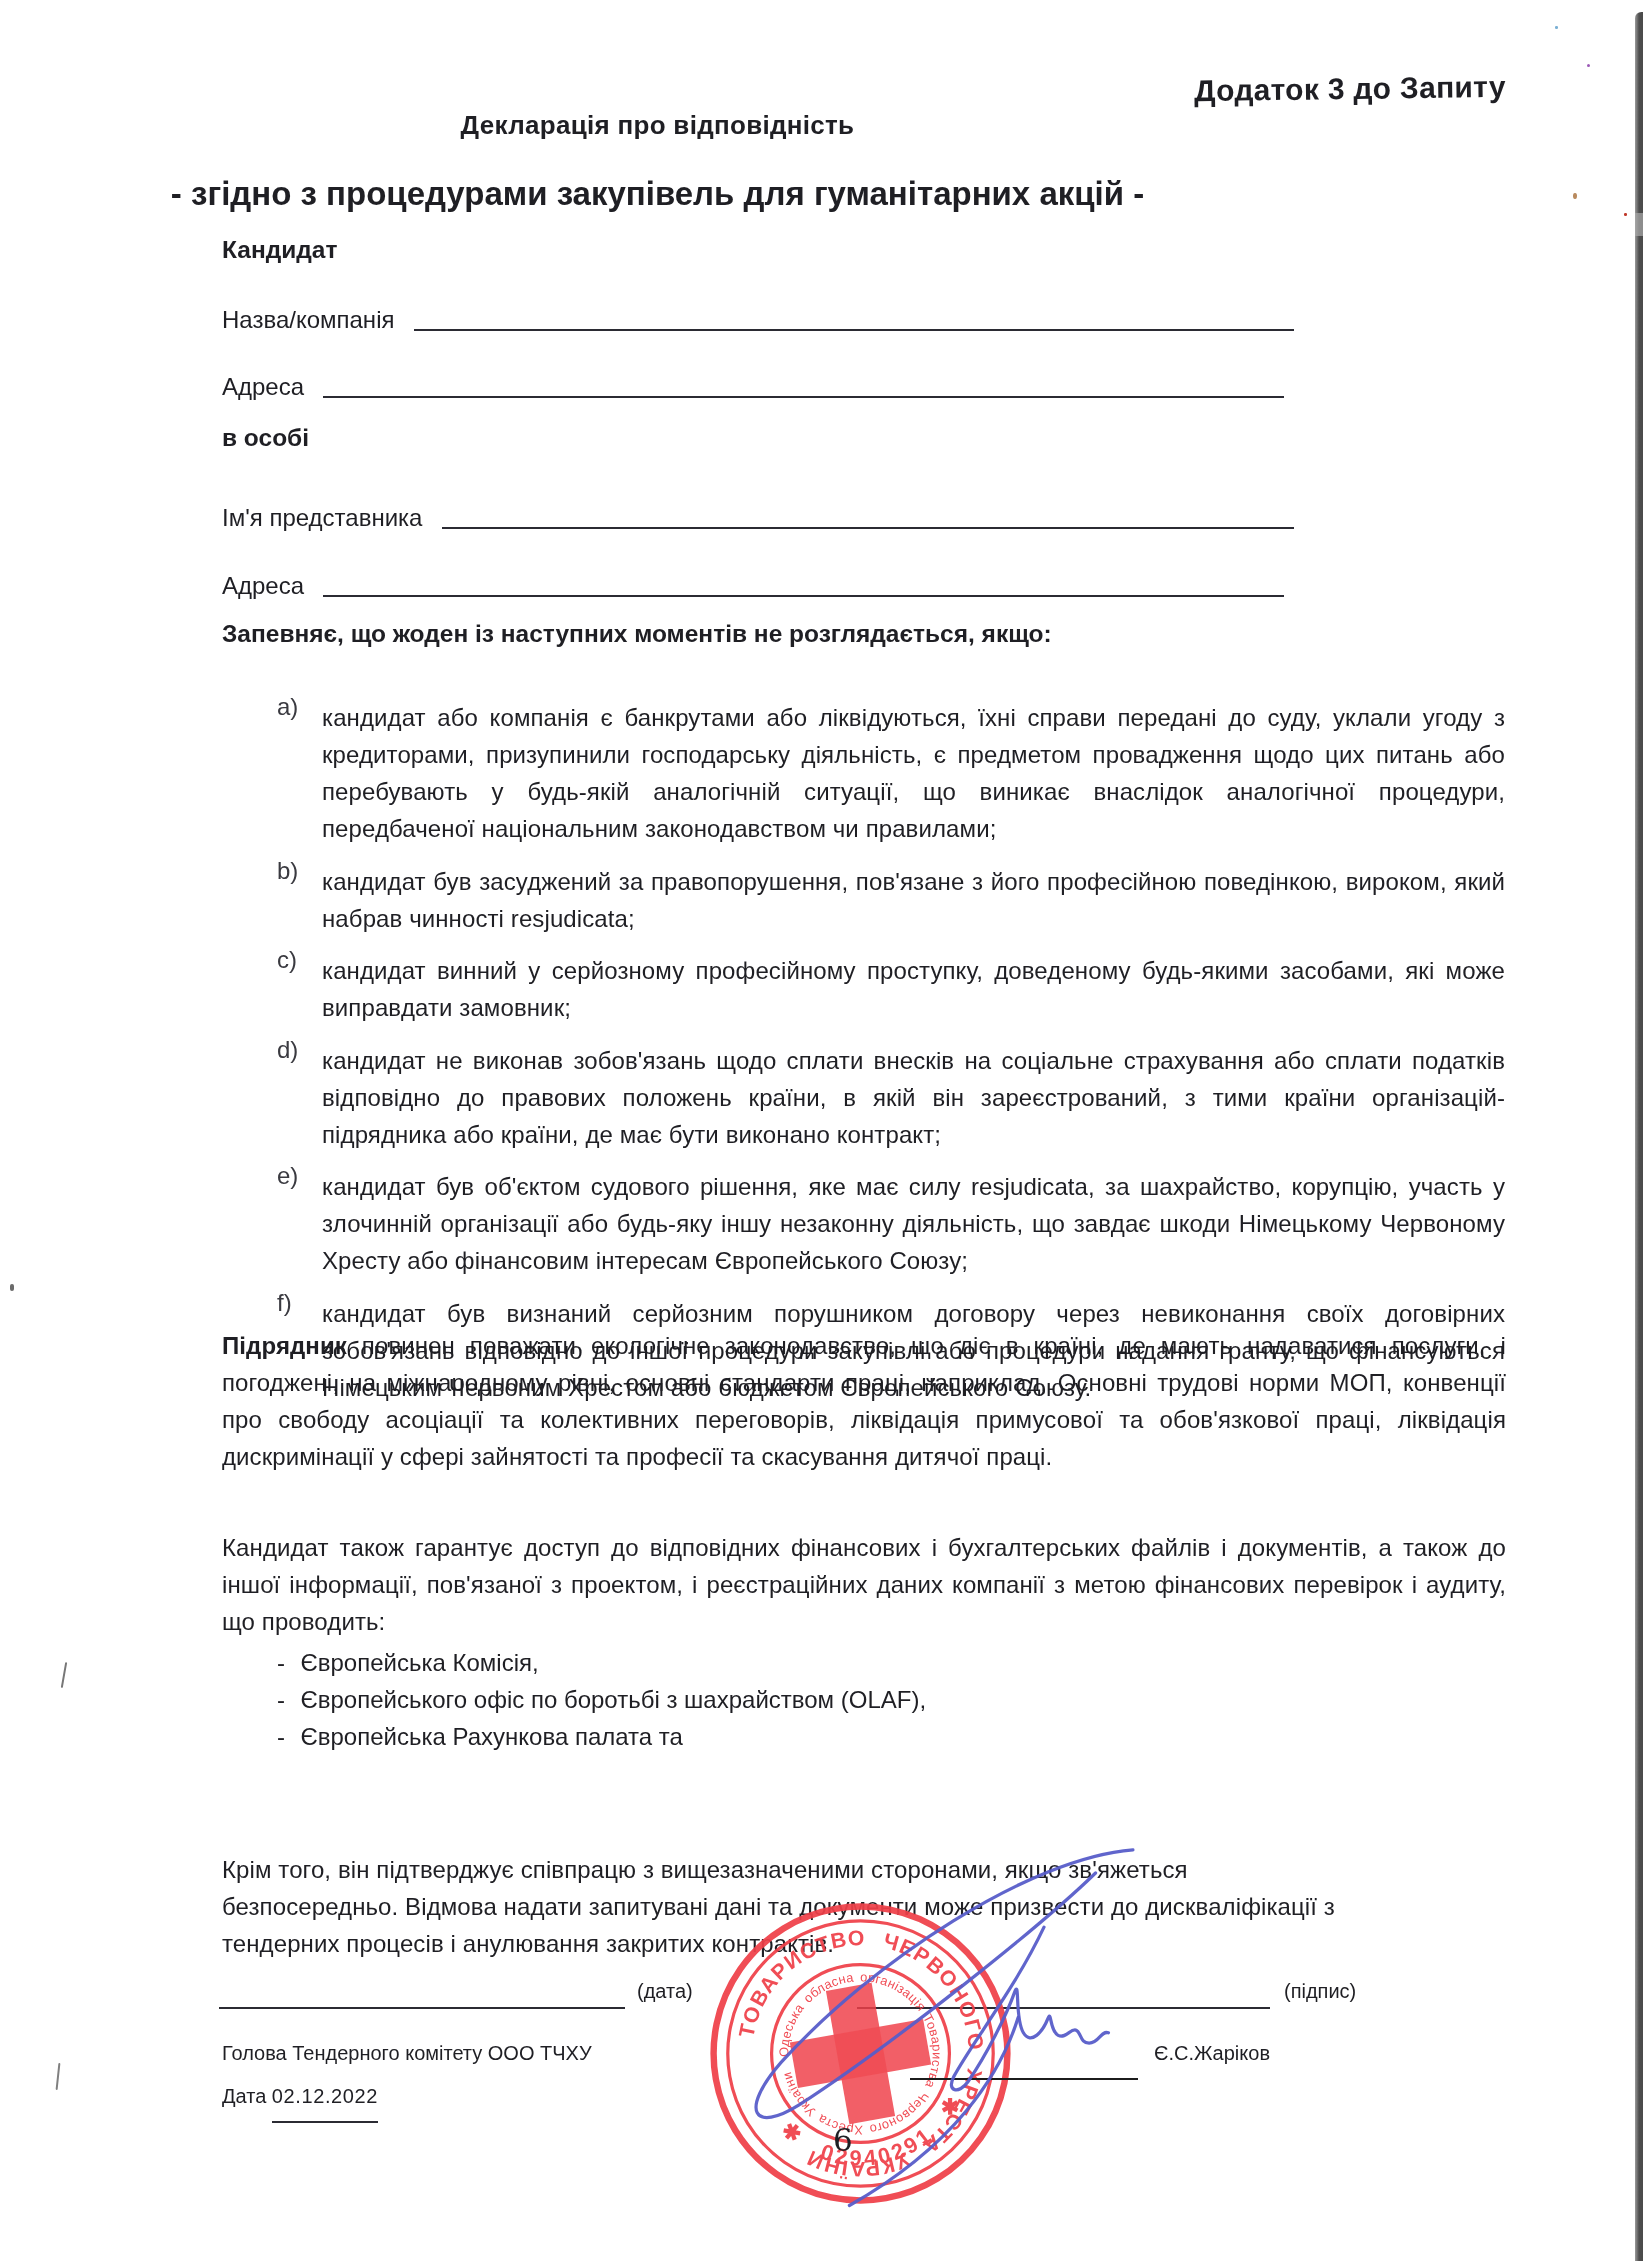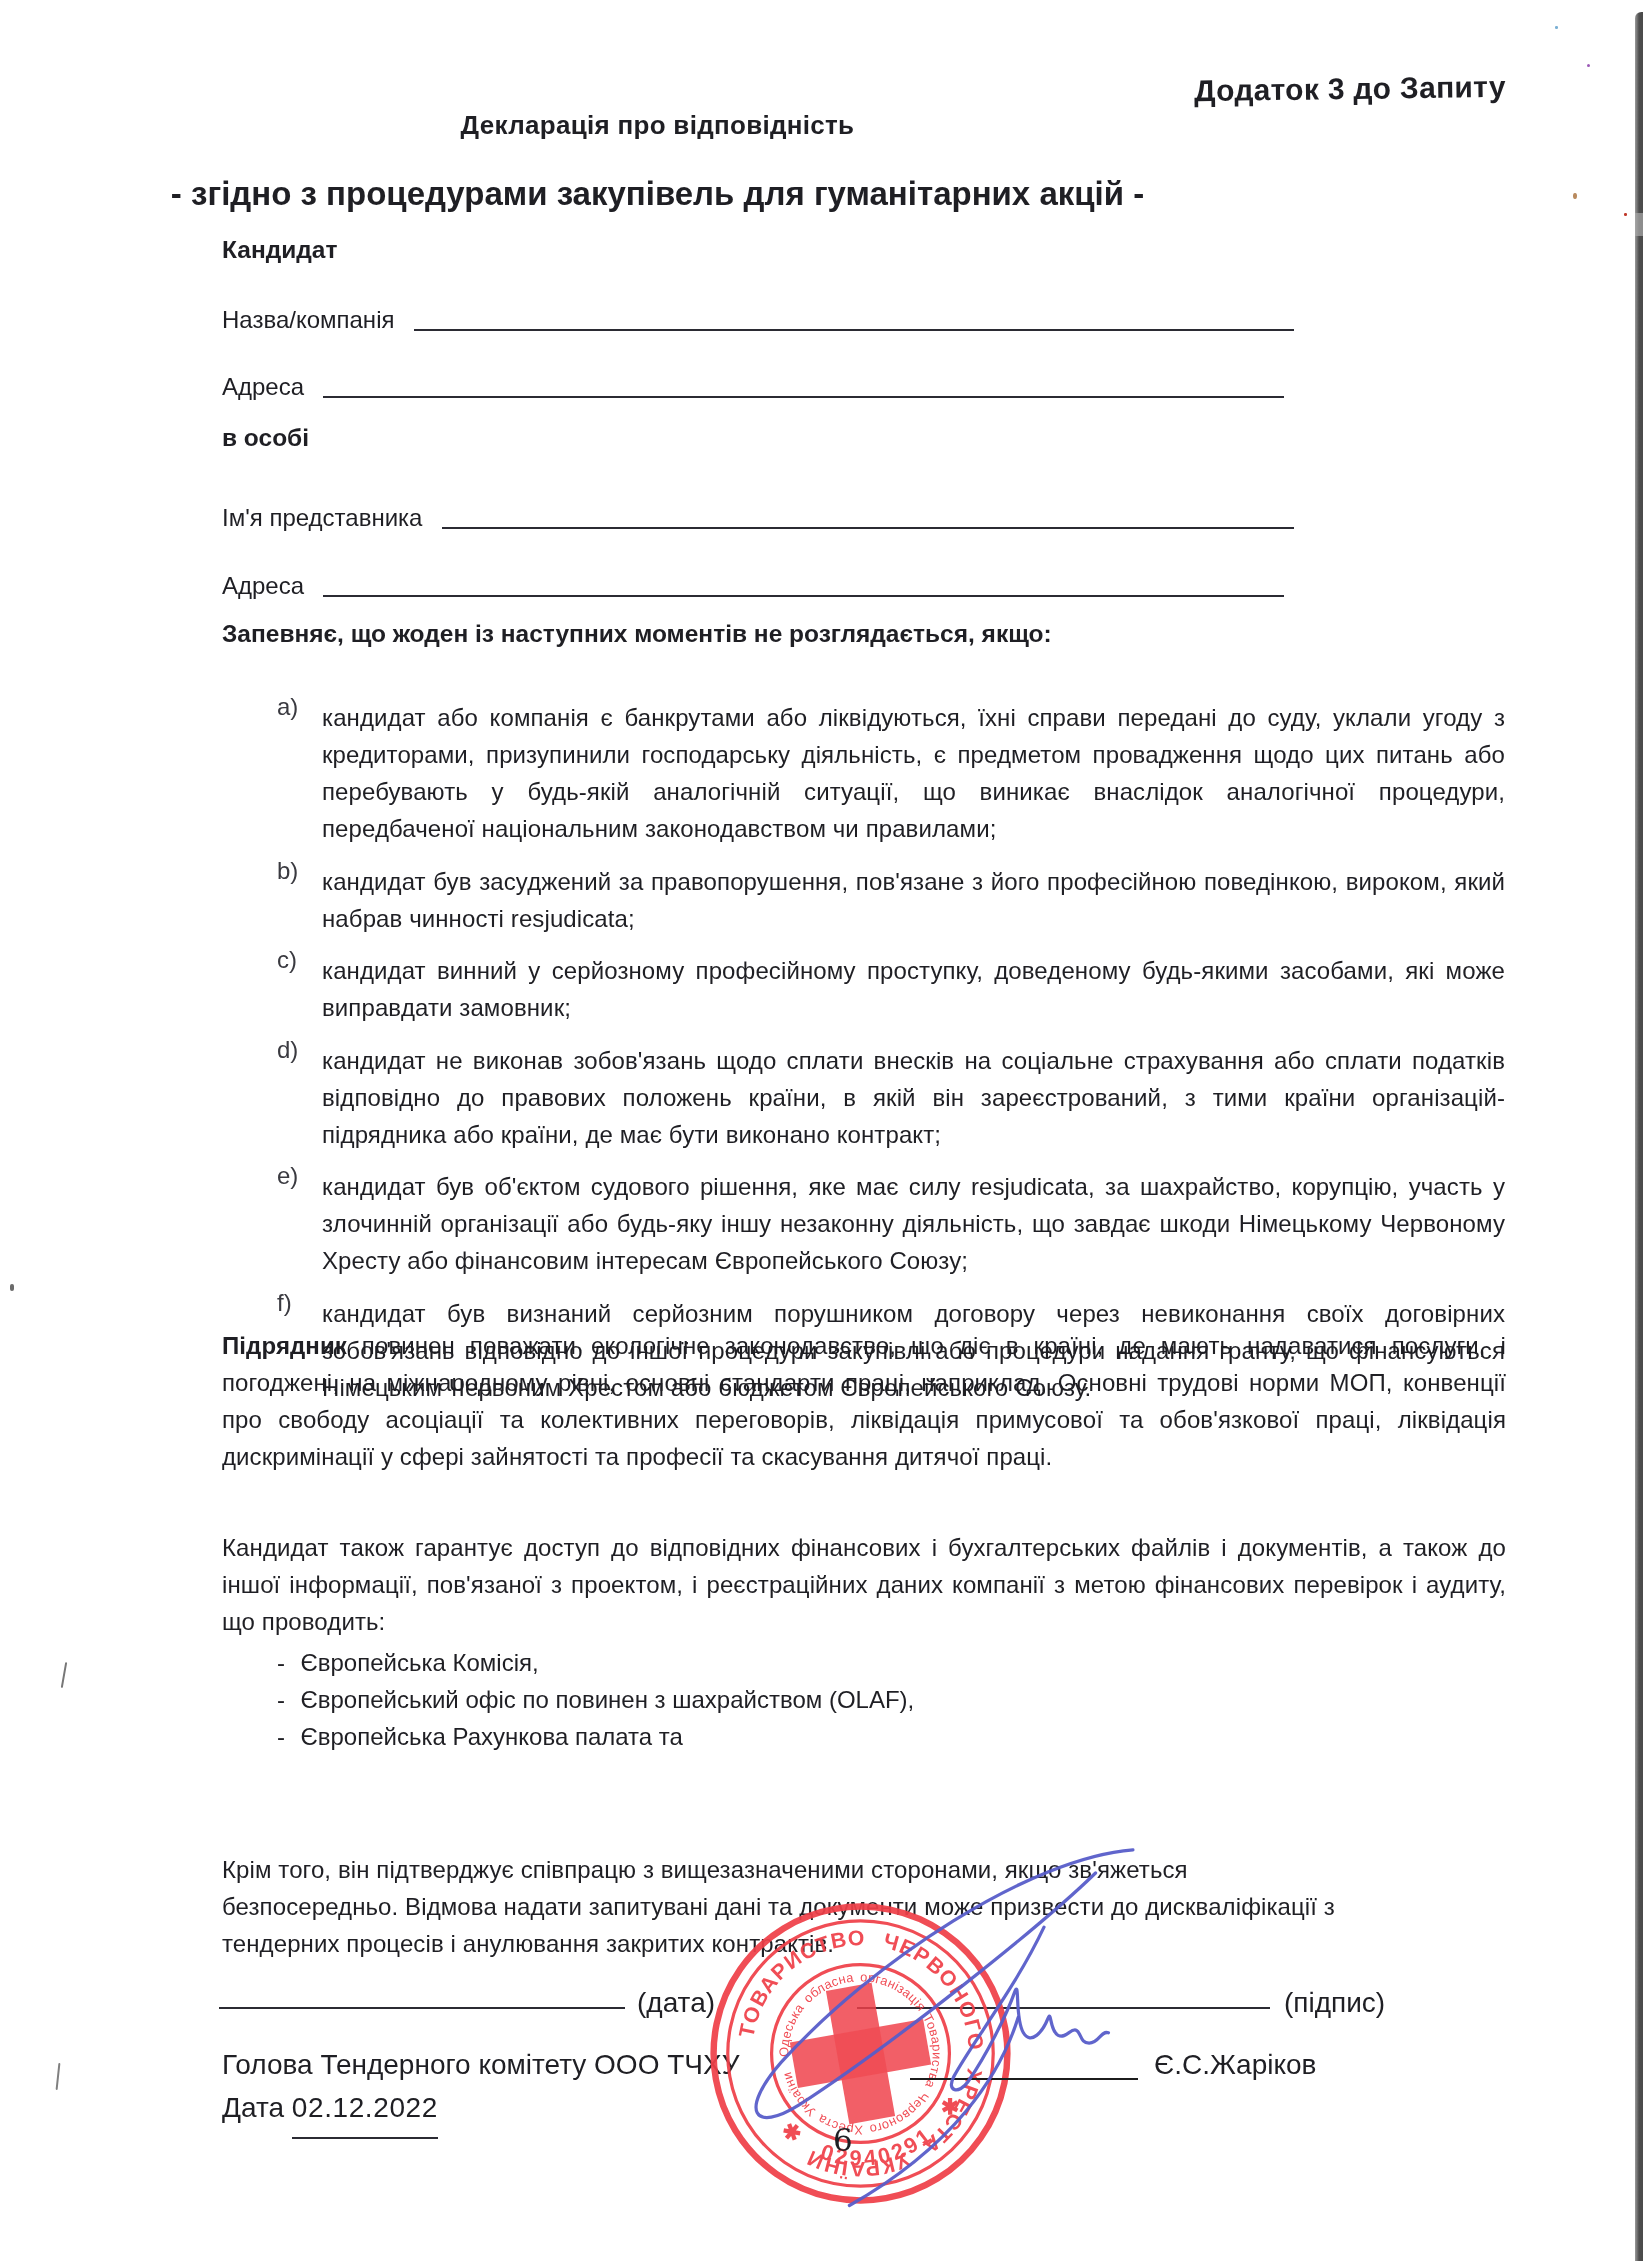--- a/index.html
+++ b/index.html
@@ -33,21 +33,21 @@
   .abc-item .marker{color:#3a3a40;}
   .abc-item .txt{text-align:justify;text-align-last:left;letter-spacing:0.1px;margin-top:11px;}
   .para{position:absolute;left:222px;width:1284px;font-size:24px;line-height:37px;text-align:justify;text-align-last:left;letter-spacing:0.1px;}
   .para .lead{font-weight:bold;}
   .dash-list{position:absolute;left:277px;top:1644px;width:1228px;font-size:24px;line-height:37px;}
   .dash-item{margin:0;}
   .dash-item.justify{text-align:justify;text-align-last:left;}
   .dash{display:inline-block;margin-right:15.5px;}
   .coop{position:absolute;left:222px;top:1851px;font-size:24px;line-height:37px;letter-spacing:0.1px;}
   .sigline{position:absolute;border-bottom:2.6px solid var(--line);}
-  .lbl{position:absolute;font-size:28px;margin-top:7px;}
+  .lbl{position:absolute;font-size:20px;}
   .date-underline{border-bottom:2.6px solid var(--line);padding-bottom:14px;letter-spacing:0.6px;}
   .page-num{position:absolute;left:833px;top:2122px;font-size:31px;font-family:"DejaVu Serif", serif;z-index:5;}
   
   .stamp{position:absolute;left:693px;top:1886px;width:335px;height:335px;z-index:4;transform:rotate(-10deg);opacity:0.93;}
   .stamp text{fill:var(--stamp-red);}
   .stamp .caps{font-size:33px;font-weight:bold;letter-spacing:2px;word-spacing:14px;font-family:"Liberation Sans",sans-serif;}
   .stamp .code{font-size:34px;font-weight:bold;letter-spacing:5px;word-spacing:26px;font-family:"Liberation Sans",sans-serif;}
   .stamp .small{font-size:20px;letter-spacing:0.5px;word-spacing:3px;font-family:"Liberation Sans",sans-serif;}
   .sig-svg{position:absolute;left:683px;top:1824px;width:490px;height:406px;z-index:6;}
   .sig-svg path{fill:none;stroke:var(--sig-blue);stroke-width:5;stroke-linecap:round;opacity:0.95;}
@@ -121,21 +121,21 @@
   </div>
 
   <div class="para" style="top:1327px">
     <span class="lead">Підрядник</span><span> повинен поважати екологічне законодавство, що діє в країні, де мають надаватися послуги, і погоджені, на міжнародному рівні, основні стандарти праці, наприклад, Основні трудові норми МОП, конвенції про свободу асоціації та колективних переговорів, ліквідація примусової та обов'язкової праці, ліквідація дискримінації у сфері зайнятості та професії та скасування дитячої праці.</span>
   </div>
 
   <div class="para" style="top:1529px">Кандидат також гарантує доступ до відповідних фінансових і бухгалтерських файлів і документів, а також до іншої інформації, пов'язаної з проектом, і реєстраційних даних компанії з метою фінансових перевірок і аудиту, що проводить:</div>
 
   <div class="dash-list">
     <div class="dash-item"><span class="dash">-</span><span>Європейська Комісія,</span></div>
-    <div class="dash-item"><span class="dash">-</span><span>Європейський офіс по повинен з шахрайством (OLAF),</span></div>
+    <div class="dash-item"><span class="dash">-</span><span>Європейського офіс по боротьбі з шахрайством (OLAF),</span></div>
     <div class="dash-item"><span class="dash">-</span><span>Європейська Рахункова палата та</span></div>
   </div>
 
   <div class="coop">
     <div>Крім того, він підтверджує співпрацю з вищезазначеними сторонами, якщо зв'яжеться</div>
     <div>безпосередньо. Відмова надати запитувані дані та документи може призвести до дискваліфікації з</div>
     <div>тендерних процесів і анулювання закритих контрактів.</div>
   </div>
 
   <div class="sigline" style="left:219px;top:1983px;width:406px;height:26px"></div>

